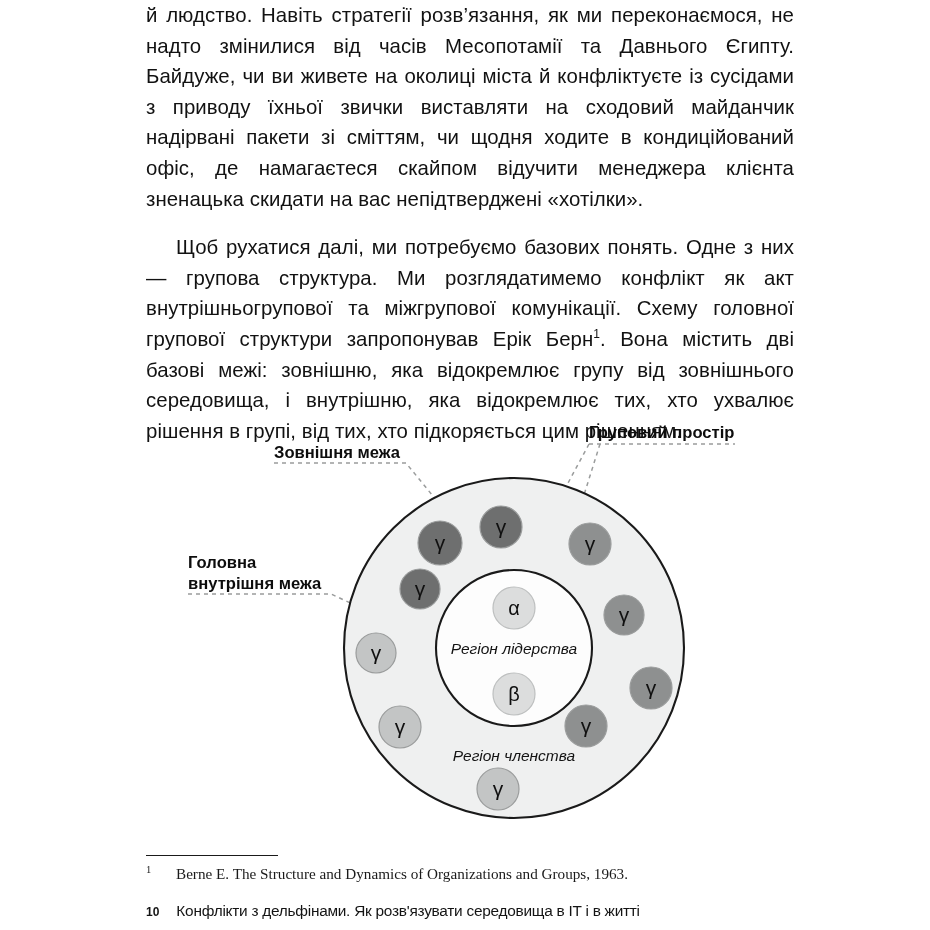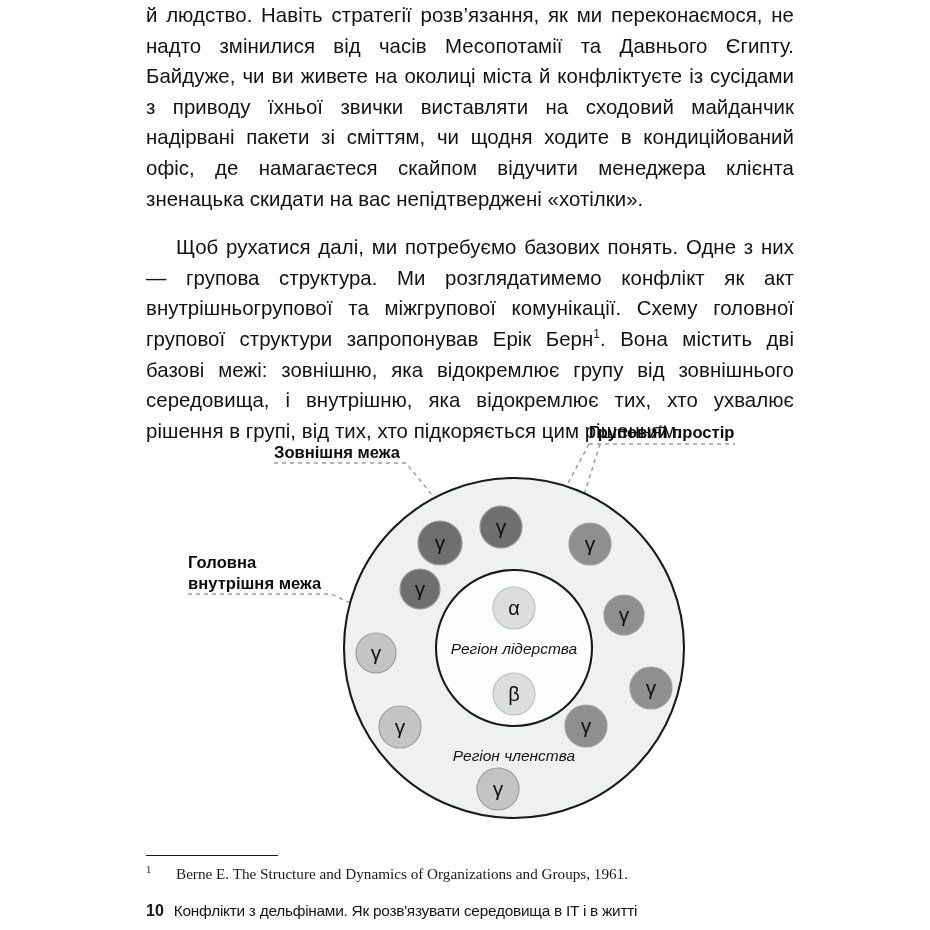--- a/index.html
+++ b/index.html
@@ -92,22 +92,22 @@
     left: 146px;
     top: 902px;
     width: 700px;
     font-family: "Liberation Sans", sans-serif;
     font-size: 15.4px;
     color: #141414;
     white-space: nowrap;
   }
   .footer .pagenum {
     font-weight: bold;
-    margin-right: 10px;
-    font-size: 16px;
+    margin-right: 17px;
+    font-size: 12px;
   }
   .footer .title { letter-spacing: -0.25px; }
 </style>
 </head>
 <body>
 
 <div class="page">
 
   <div class="textblock">
     <p class="para first">й людство. Навіть стратегії розв’язання, як ми переконаємося, не надто змінилися від часів Месопотамії та Давнього Єгипту. Байдуже, чи ви живете на околиці міста й конфліктуєте із сусідами з приводу їхньої звички виставляти на сходовий майданчик надірвані пакети зі сміттям, чи щодня ходите в кондиційований офіс, де намагаєтеся скайпом відучити менеджера клієнта зненацька скидати на вас непідтверджені «хотілки».</p>
@@ -192,17 +192,17 @@
       <text id="lbl-outer" x="274" y="458" text-anchor="start" font-family="Liberation Sans, sans-serif" font-size="16.6" font-weight="bold" fill="#0d0d0d">Зовнішня межа</text>
 
       <text id="lbl-inner1" x="188" y="568" text-anchor="start" font-family="Liberation Sans, sans-serif" font-size="16.6" font-weight="bold" fill="#0d0d0d">Головна</text>
       <text id="lbl-inner2" x="188" y="589" text-anchor="start" font-family="Liberation Sans, sans-serif" font-size="16.6" font-weight="bold" fill="#0d0d0d">внутрішня межа</text>
 
       <text id="lbl-group" x="589" y="438" text-anchor="start" font-family="Liberation Sans, sans-serif" font-size="16.6" font-weight="bold" fill="#0d0d0d">Груповий простір</text>
     </svg>
   </div>
 
   <div class="footnote-rule"></div>
-  <div class="footnote"><span class="fn-num">1</span><span>Berne E. The Structure and Dynamics of Organizations and Groups, 1961.</span></div>
+  <div class="footnote"><span class="fn-num">1</span><span>Berne E. The Structure and Dynamics of Organizations and Groups, 1963.</span></div>
 
   <div class="footer"><span class="pagenum">10</span><span class="title">Конфлікти з дельфінами. Як розв'язувати середовища в IT і в житті</span></div>
 
 </div>
 
 </body></html>

